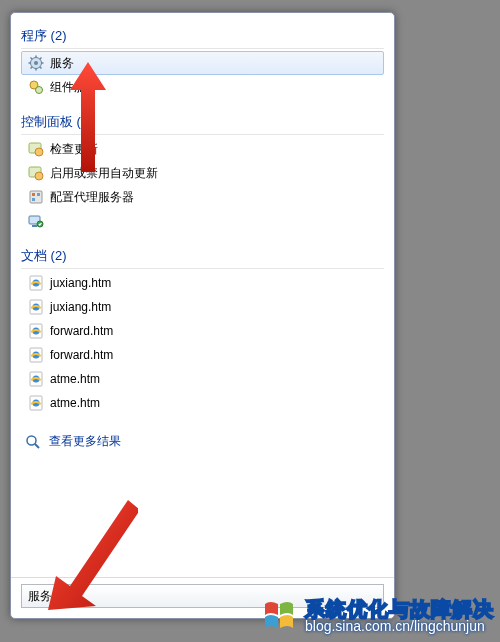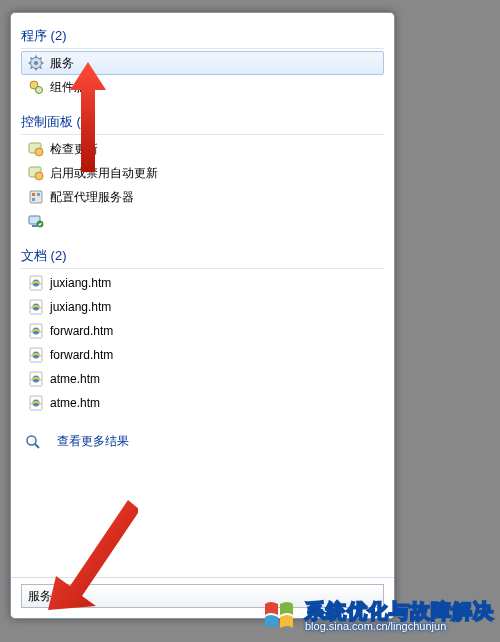--- a/index.html
+++ b/index.html
@@ -59,21 +59,21 @@
     .icon16 {
       width: 16px;
       height: 16px;
       flex-shrink: 0;
       display: inline-block;
     }
     .section-gap { height: 10px; }
     .more-results {
       display: flex;
       align-items: center;
-      gap: 16px;
+      gap: 8px;
       color: #003399;
       padding: 6px 4px 6px 4px;
       margin-top: 12px;
       cursor: pointer;
     }
     .divider {
       height: 1px;
       background: #d6dde6;
       margin: 4px -10px 6px -10px;
     }
@@ -114,21 +114,21 @@
       line-height: 1;
     }
     .wm-title {
       font-size: 20px;
       font-weight: bold;
       color: #fff;
       -webkit-text-stroke: 2px #0a4aa5;
       letter-spacing: 1px;
     }
     .wm-url {
-      font-size: 11px;
+      font-size: 14px;
       color: #fff;
       text-shadow: 0 0 3px #0a4aa5, 0 0 3px #0a4aa5;
     }
     .wm-logo {
       width: 36px; height: 36px;
     }
   </style>
 </head>
 <body>
 

